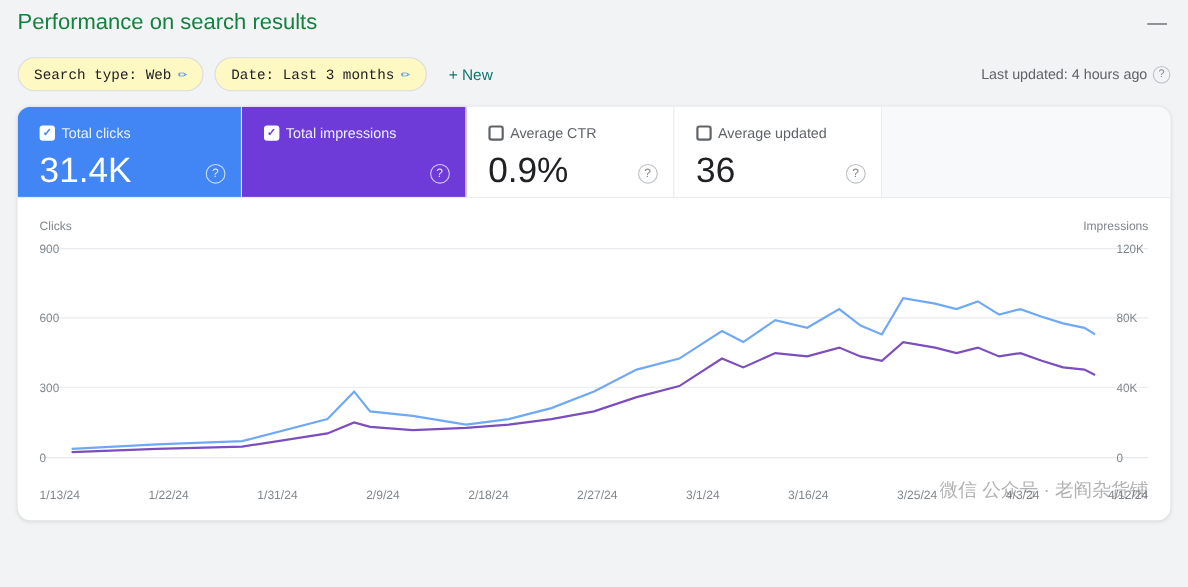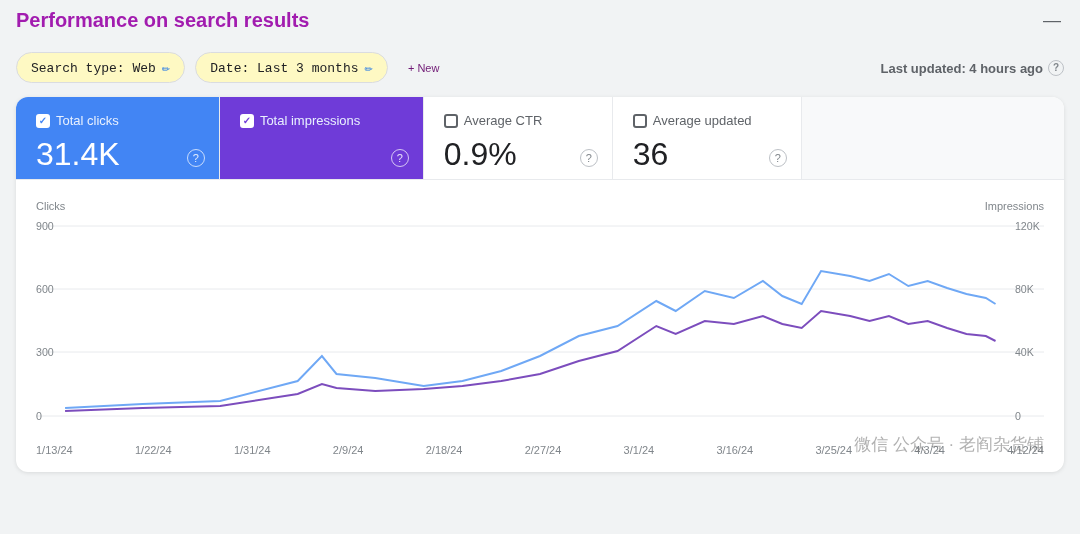--- a/index.html
+++ b/index.html
@@ -29,22 +29,22 @@
       gap: 10px;
     }
     .title-bar {
       display: flex;
       align-items: center;
       justify-content: space-between;
       padding: 8px 0 6px 0;
     }
     .title-text {
       font-size: 20px;
-      font-weight: 700;
-      color: #a21caf;
+      font-weight: 400;
+      color: #15803d;
     }
     .minimize-btn {
       width: 24px;
       height: 24px;
       display: flex;
       align-items: center;
       justify-content: center;
       cursor: pointer;
       color: #5f6368;
       font-size: 18px;
@@ -65,33 +65,32 @@
     .filter-chip .edit-icon {
       color: #1a73e8;
       font-size: 14px;
     }
     .new-btn {
       display: flex;
       align-items: center;
       gap: 5px;
       background: transparent;
       border: none;
-      color: #701a75;
-      font-size: 11px;
+      color: #0f766e;
+      font-size: 14px;
       font-weight: 500;
       cursor: pointer;
       padding: 6px 10px;
     }
     .last-updated {
       font-size: 13px;
       color: #5f6368;
       display: flex;
-      align-items: flex-end;
+      align-items: flex-start;
       gap: 5px;
-      font-weight: bold;
     }
     .main-card {
       background: #fff;
       border-radius: 12px;
       box-shadow: 0 1px 4px rgba(0,0,0,0.1);
       padding: 0;
       overflow: hidden;
     }
     .metrics-row {
       display: flex;

